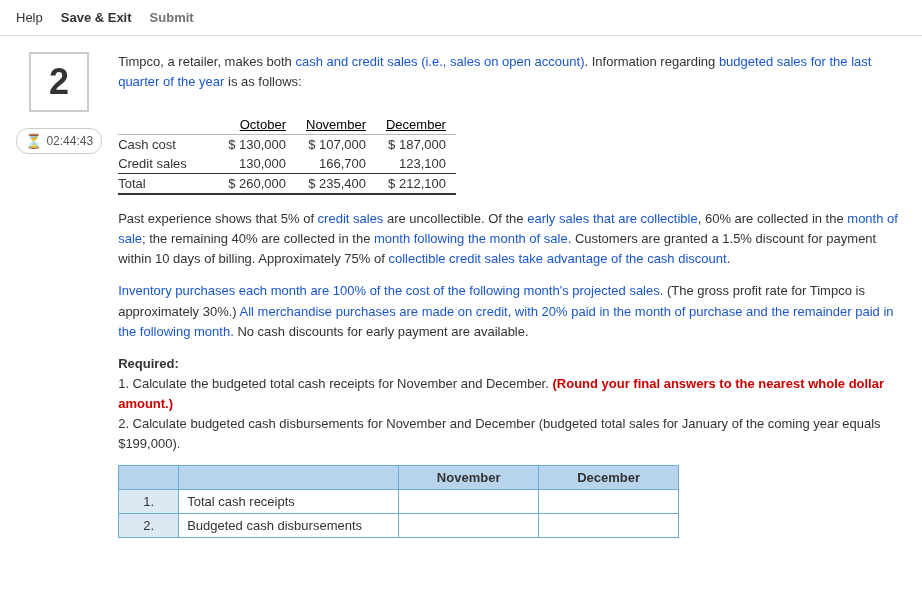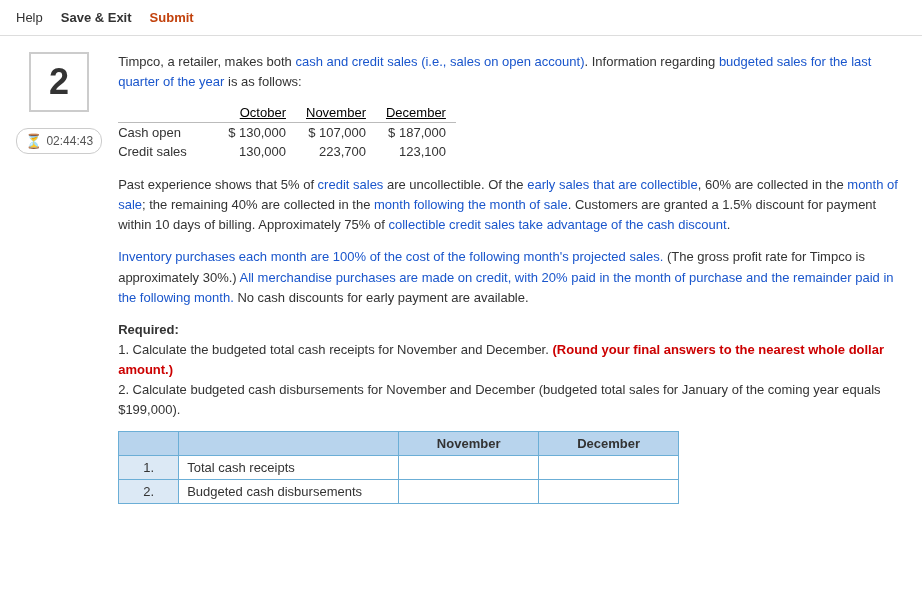--- a/index.html
+++ b/index.html
@@ -54,21 +54,21 @@
       font-weight: normal;
     }
     .header-btn.bold {
       font-weight: bold;
     }
     .submit-btn {
       background: none;
       border: none;
       font-size: 13px;
       font-weight: bold;
-      color: #c2410c;
+      color: #737373;
       cursor: pointer;
     }
 
     
     .main-content {
       display: flex;
       padding: 16px;
       gap: 16px;
     }
 
@@ -99,21 +99,21 @@
 
     
     .right-panel {
       flex: 1;
     }
 
     .problem-text {
       font-size: 13px;
       color: #333;
       line-height: 1.5;
-      margin-bottom: 12px;
+      margin-bottom: 24px;
     }
     .highlight-blue { color: #1a56cc; }
     .highlight-bold-red { color: #c00; font-weight: bold; }
 
     
     .data-table {
       border-collapse: collapse;
       margin-bottom: 14px;
       font-size: 13px;
     }
@@ -249,30 +249,36 @@
       <thead>
         <tr>
           <th style="text-align:left; min-width:100px;"></th>
           <th class="col-header">October</th>
           <th class="col-header">November</th>
           <th class="col-header">December</th>
         </tr>
       </thead>
       <tbody>
         <tr>
-          <td>Cash open</td>
+          <td>Cash cost</td>
           <td>$ 130,000</td>
           <td>$ 107,000</td>
           <td>$ 187,000</td>
         </tr>
         <tr>
           <td>Credit sales</td>
           <td>130,000</td>
-          <td>223,700</td>
+          <td>166,700</td>
           <td>123,100</td>
+        </tr>
+        <tr class="total-row">
+          <td>Total</td>
+          <td>$ 260,000</td>
+          <td>$ 235,400</td>
+          <td>$ 212,100</td>
         </tr>
       </tbody>
     </table>
 
     <p class="paragraph">
       Past experience shows that 5% of <span class="highlight-blue">credit sales</span> are uncollectible. Of the <span class="highlight-blue">early sales that are collectible</span>,
       60% are collected in the <span class="highlight-blue">month of sale</span>; the remaining 40% are collected in the <span class="highlight-blue">month following the month
       of sale</span>. Customers are granted a 1.5% discount for payment within 10 days of billing. Approximately 75% of
       <span class="highlight-blue">collectible credit sales take advantage of the cash discount</span>.
     </p>

